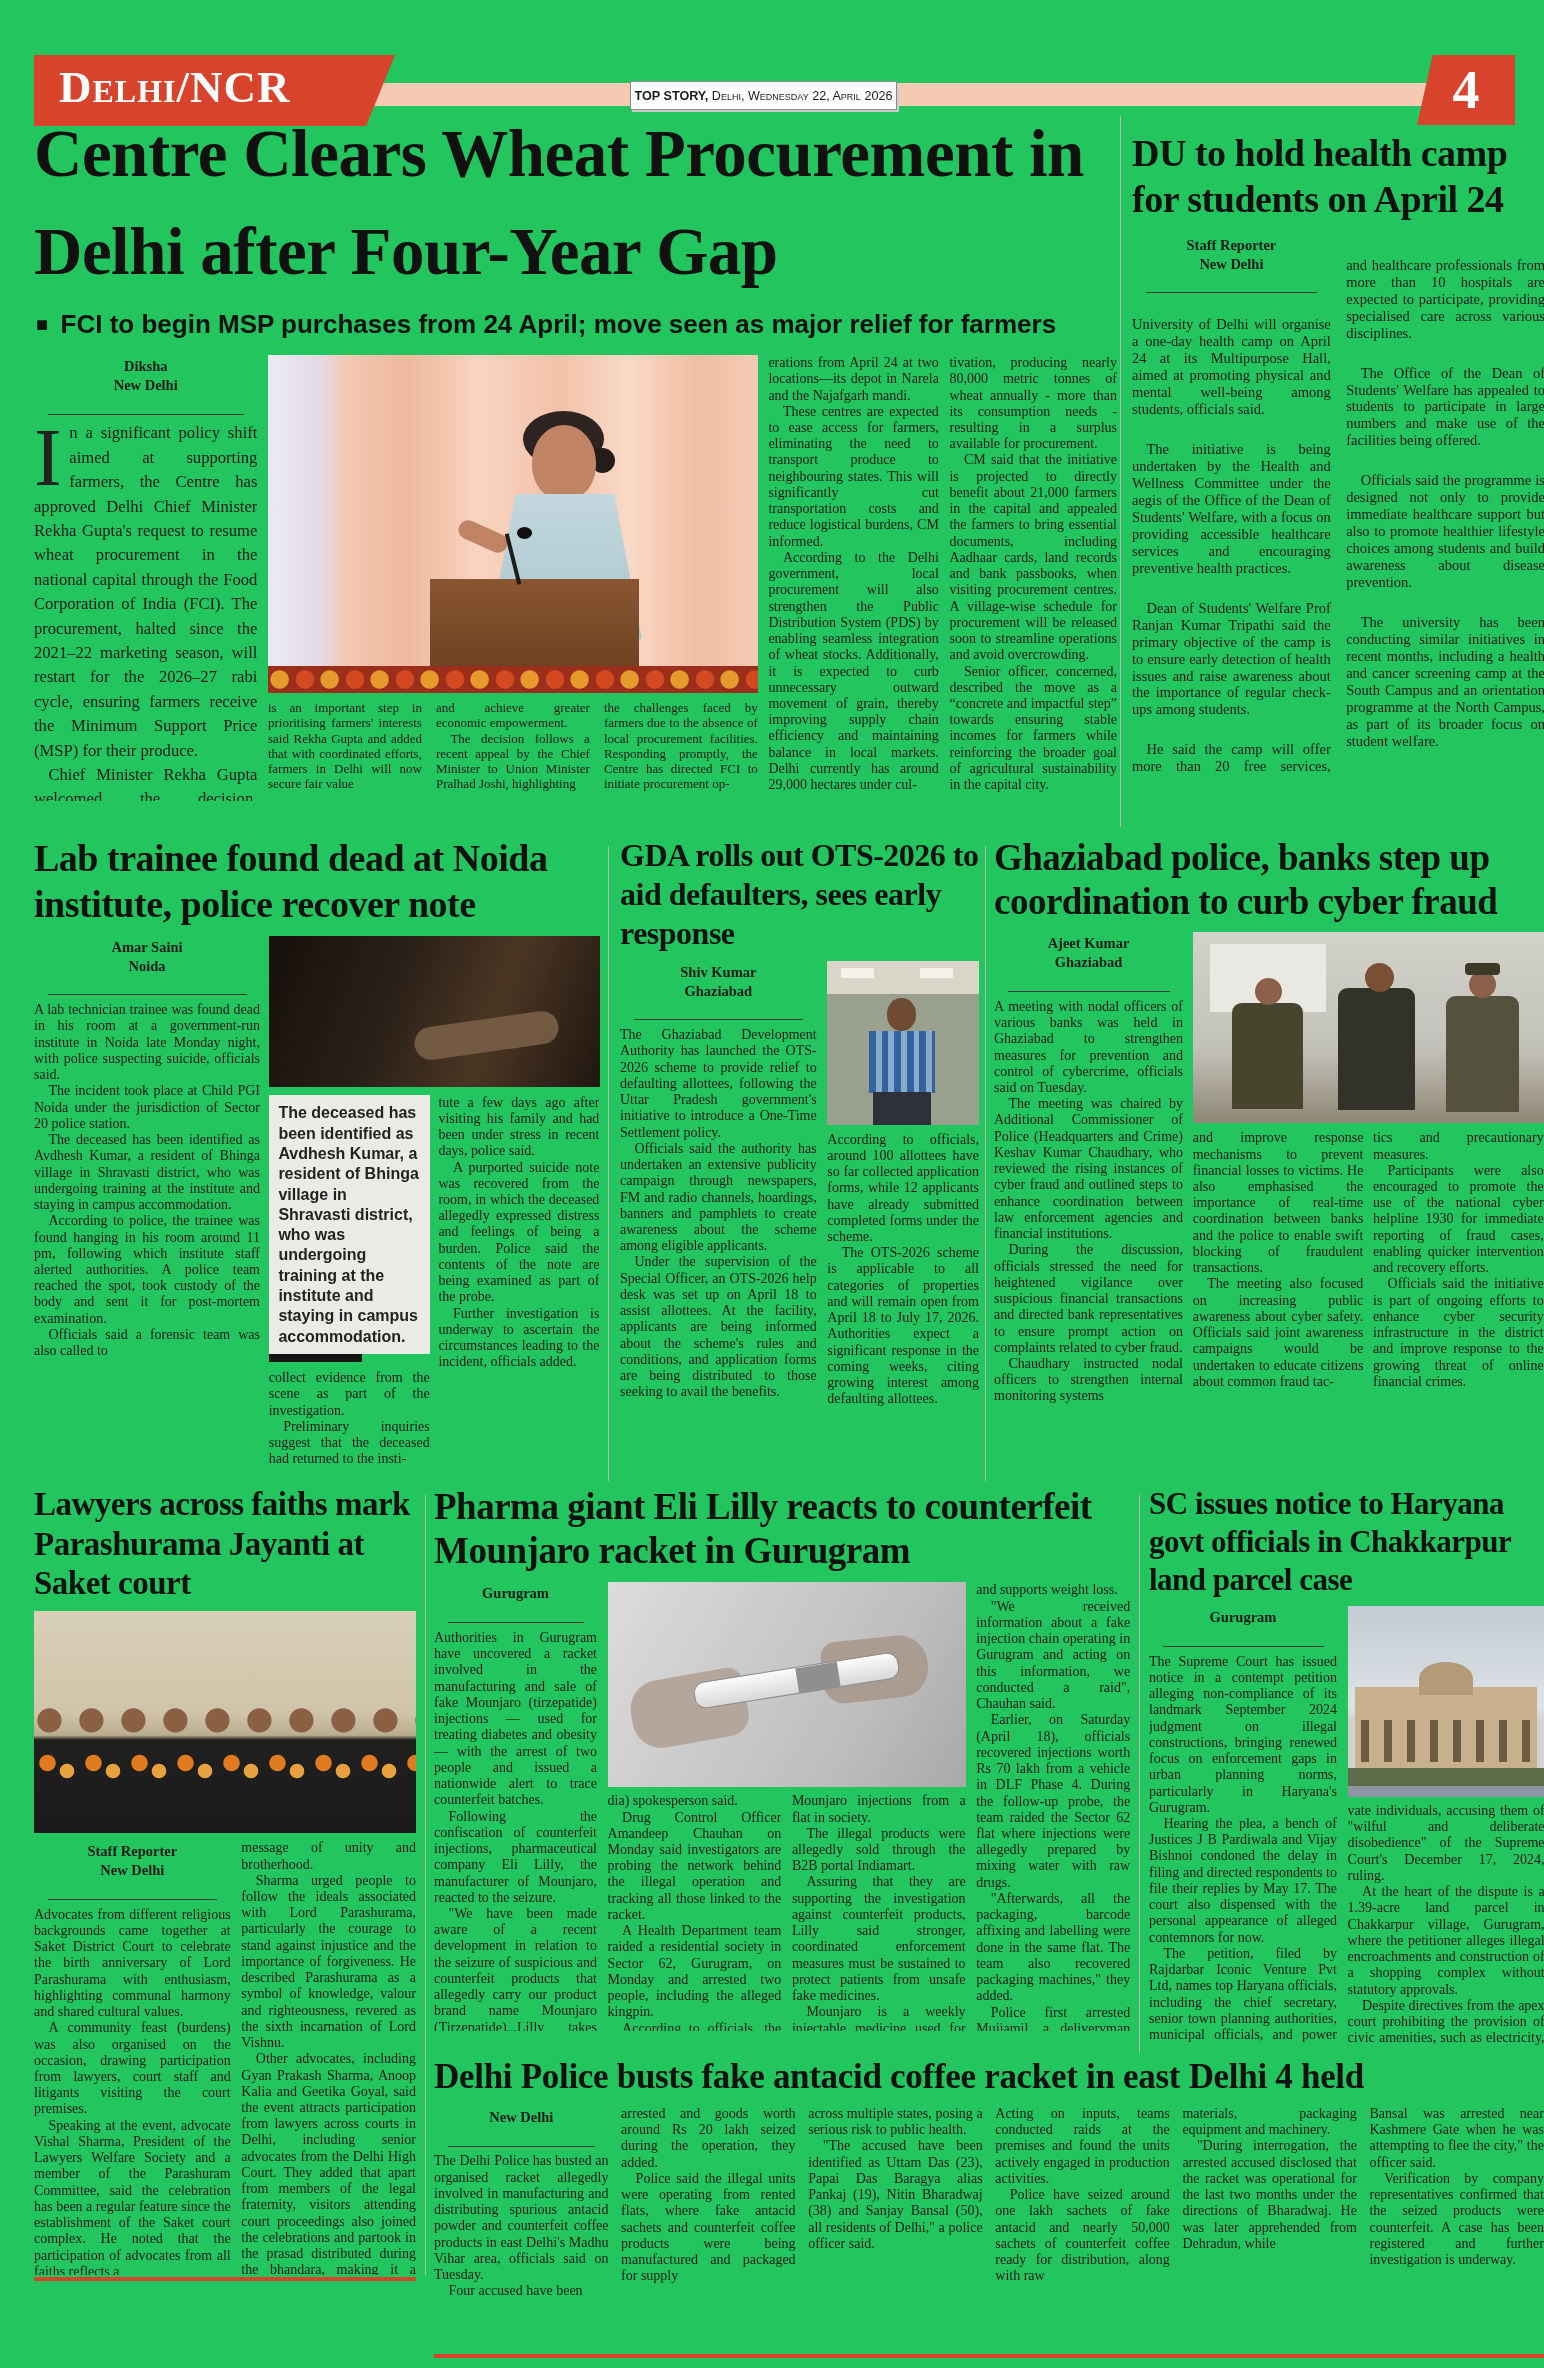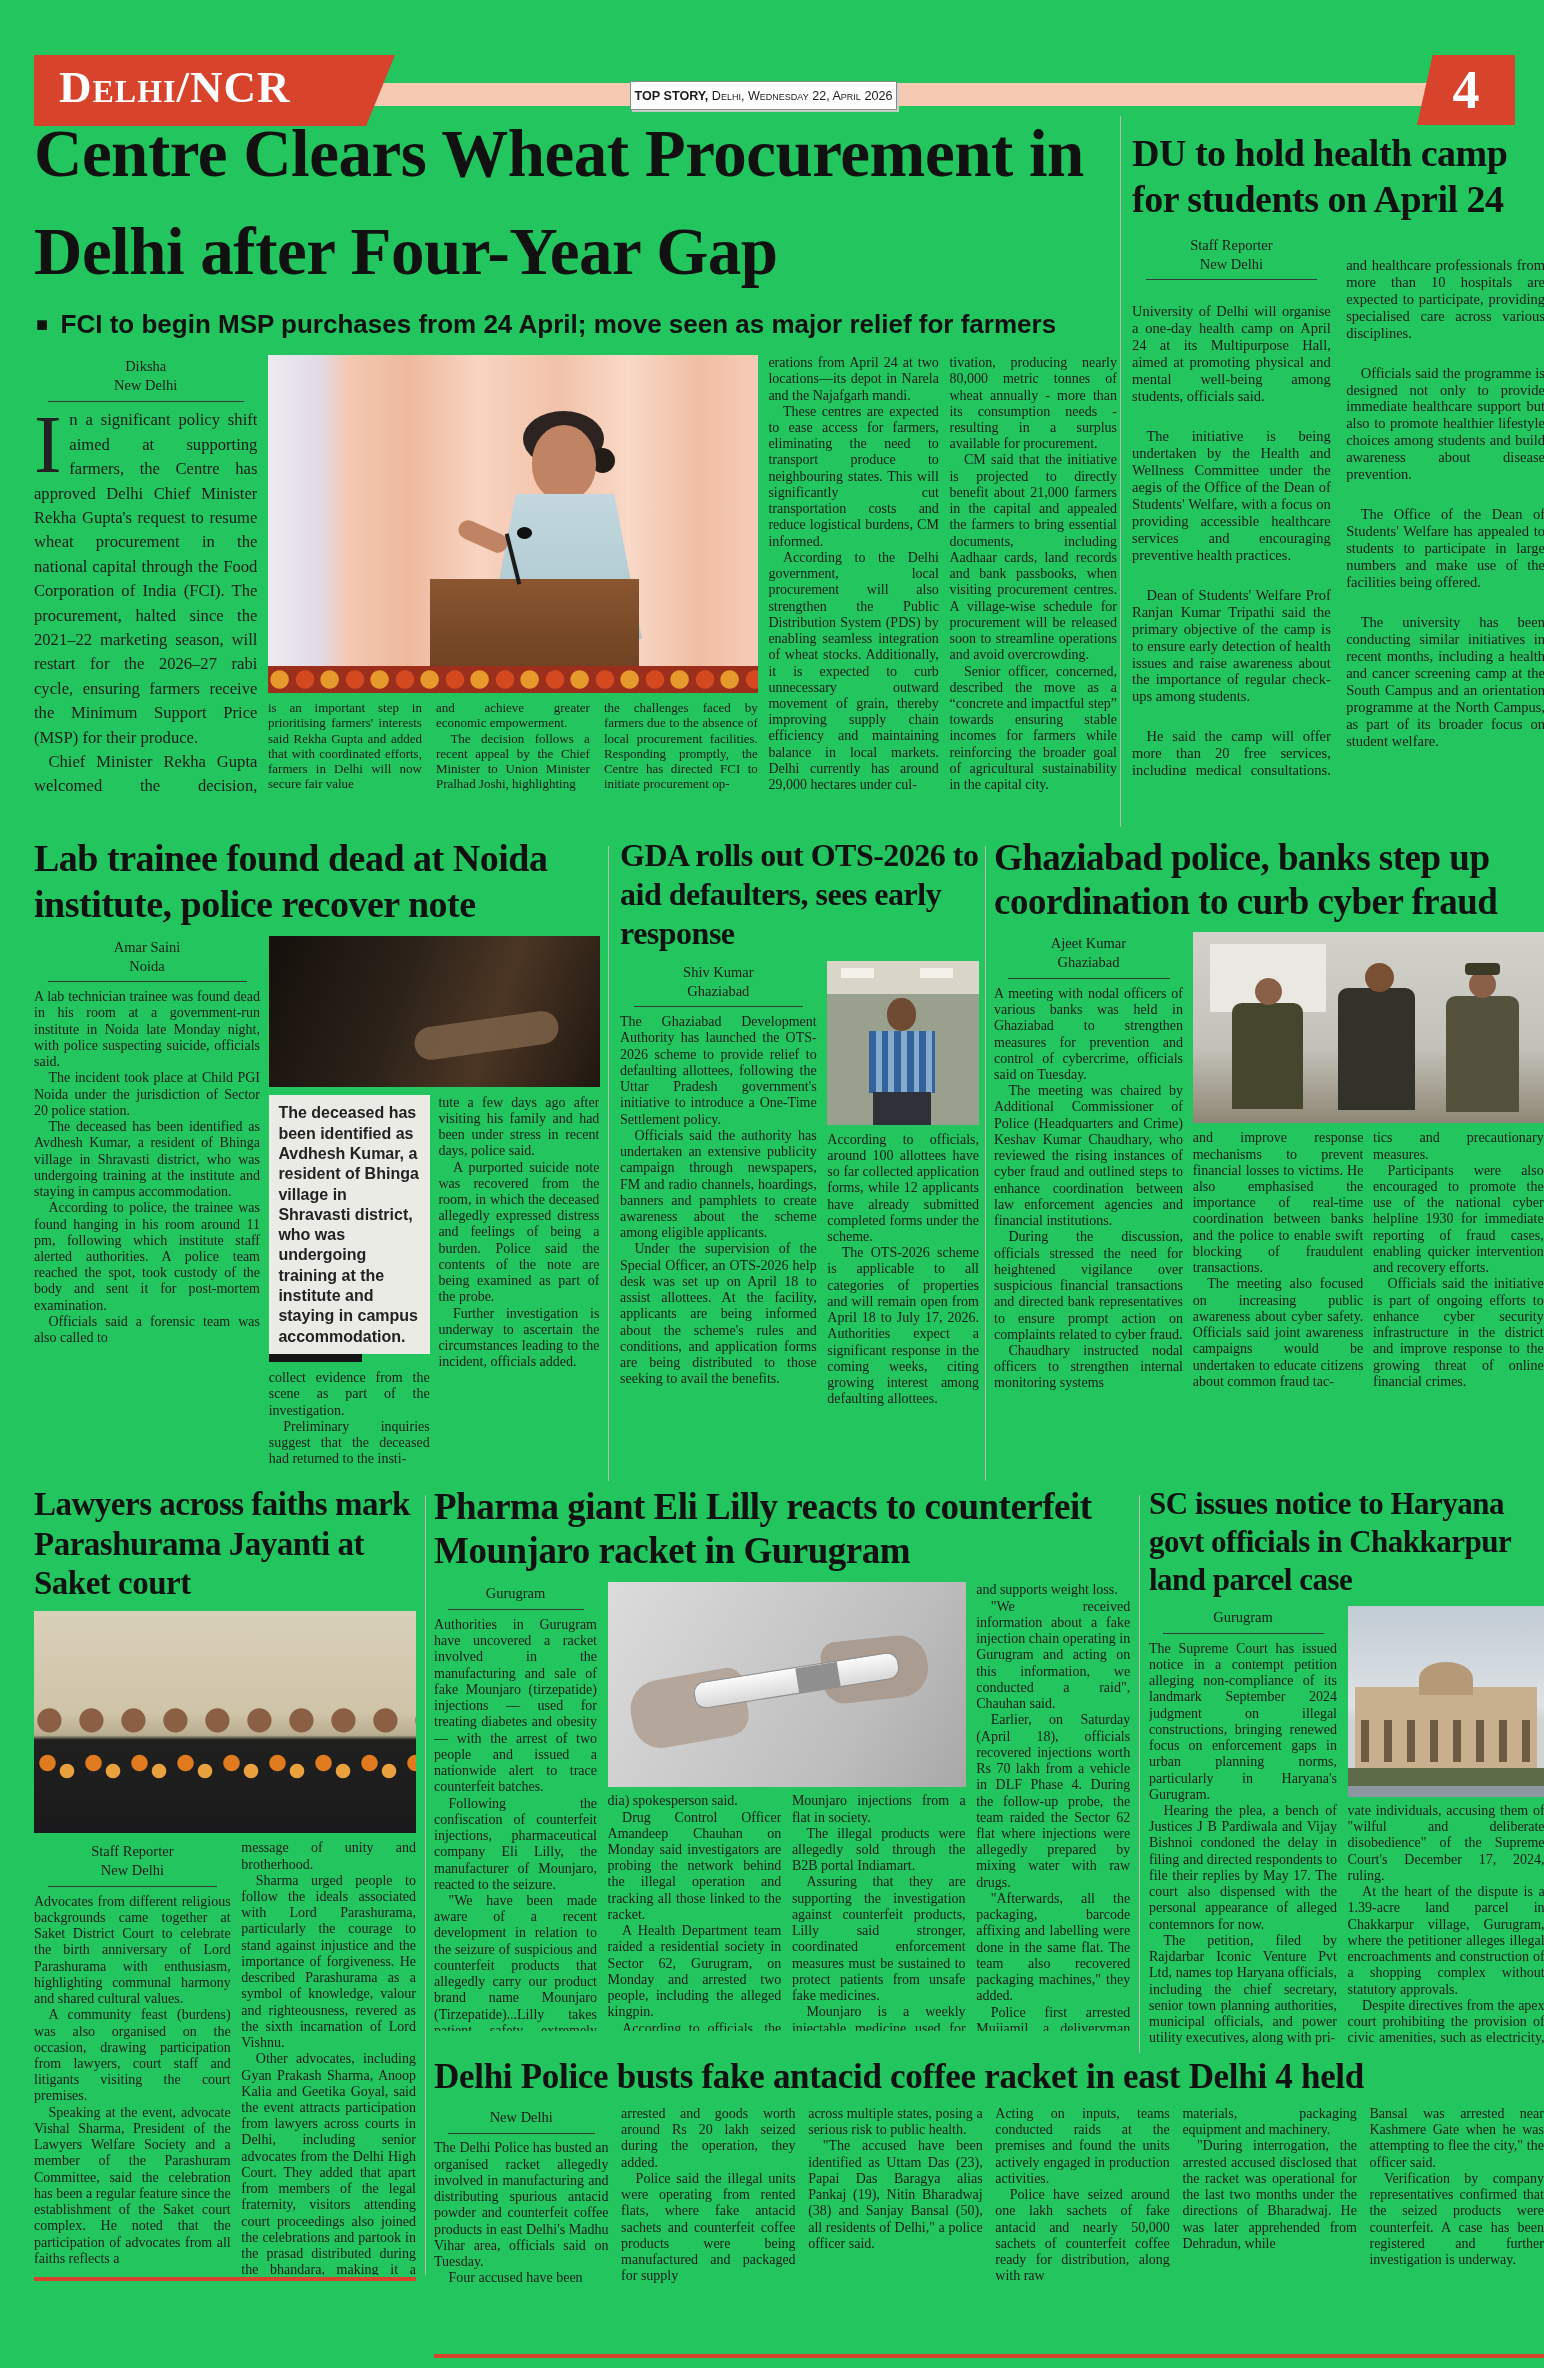--- a/index.html
+++ b/index.html
@@ -8,21 +8,21 @@
   .band{position:absolute;left:290px;top:83px;width:1149px;height:23px;background:#f6c9b3;z-index:1;}
   .ribbon{position:absolute;left:34px;top:55px;width:361px;height:71px;background:#d8432c;clip-path:polygon(0 0,100% 0,92% 100%,0 100%);z-index:2;filter:drop-shadow(3.9px 3.9px 0 rgba(130,130,130,.45));}
   .ribbon .sec{font-variant:small-caps;font-weight:700;font-size:45px;color:#fff;padding:5.8px 0 0 25px;letter-spacing:1px;}
   .topstory{position:absolute;left:630px;top:81px;width:265px;height:27px;background:#fff;border:1px solid #8a8a8a;box-shadow:1.9px 1.9px 0 #cfcfcb;z-index:3;display:flex;align-items:center;justify-content:center;font-family:"Liberation Sans",sans-serif;font-size:12.6px;white-space:nowrap;}
   .topstory b{font-weight:700;}
   .topstory .sc{font-variant:small-caps;}
   .pagenum{position:absolute;left:1417px;top:55px;width:98px;height:70px;background:#d8432c;clip-path:polygon(16% 0,100% 0,100% 100%,0 100%);z-index:2;display:flex;align-items:center;justify-content:center;color:#fff;font-size:54px;font-weight:700;}
   
   .art{position:absolute;overflow:hidden;}
   .art h1,.art h2{margin:0;font-weight:700;color:#111;letter-spacing:-0.5px;}
-  .byline{ text-align:center;font-size:14.5px;line-height:1.3;border-bottom:1.9px solid #3a3a3a;padding-bottom:6px;margin:1.9px 13.5px 6.8px 13.5px;}
+  .byline{ text-align:center;font-size:14.5px;line-height:1.3;border-bottom:1.9px solid #3a3a3a;padding-bottom:19px;margin:1.9px 13.5px 6.8px 13.5px;font-weight:bold;}
   .pwrap p{margin:0;text-align:justify;}
   .pwrap p:not(:first-child){text-indent:14.5px;}
   .bodytext .pwrap p{font-size:14px;line-height:1.16;}
   .row{display:flex;}
   .col{overflow:hidden;}
   .vrule{position:absolute;width:1px;background:#b9b8b2;}
   .redrule{position:absolute;height:3.9px;background:#d8432c;}
   
   #lead{left:34px;top:104px;width:1083px;height:726px;}
   #lead h1{font-size:67px;line-height:1.47;}
@@ -230,22 +230,22 @@
         <div class="pwrap">
             <p>University of Delhi will organise a one-day health camp on April 24 at its Multipurpose Hall, aimed at promoting physical and mental well-being among students, officials said.</p>
             <p>The initiative is being undertaken by the Health and Wellness Committee under the aegis of the Office of the Dean of Students' Welfare, with a focus on providing accessible healthcare services and encouraging preventive health practices.</p>
             <p>Dean of Students' Welfare Prof Ranjan Kumar Tripathi said the primary objective of the camp is to ensure early detection of health issues and raise awareness about the importance of regular check-ups among students.</p>
             <p>He said the camp will offer more than 20 free services, including medical consultations, diagnostic tests, mental health counselling, eye check-ups and a blood donation drive. Over 50 doctors</p>
           </div>
       </div>
       <div class="col">
           <div class="pwrap">
             <p>and healthcare professionals from more than 10 hospitals are expected to participate, providing specialised care across various disciplines.</p>
+            <p>The Office of the Dean of Students' Welfare has appealed to students to participate in large numbers and make use of the facilities being offered.</p>
             <p>Officials said the programme is designed not only to provide immediate healthcare support but also to promote healthier lifestyle choices among students and build awareness about disease prevention.</p>
-            <p>The Office of the Dean of Students' Welfare has appealed to students to participate in large numbers and make use of the facilities being offered.</p>
             <p>The university has been conducting similar initiatives in recent months, including a health and cancer screening camp at the South Campus and an orientation programme at the North Campus, as part of its broader focus on student welfare.</p>
             <p>The programmes are being organised under the guidance of Vice-Chancellor Yogesh Singh, officials added.</p>
           </div>
         </div>
     </div>
   </div>
 
   <div class="art bodytext" id="lab">
     <h2>Lab trainee found dead at Noida institute, police recover note</h2>
     <div class="row">

